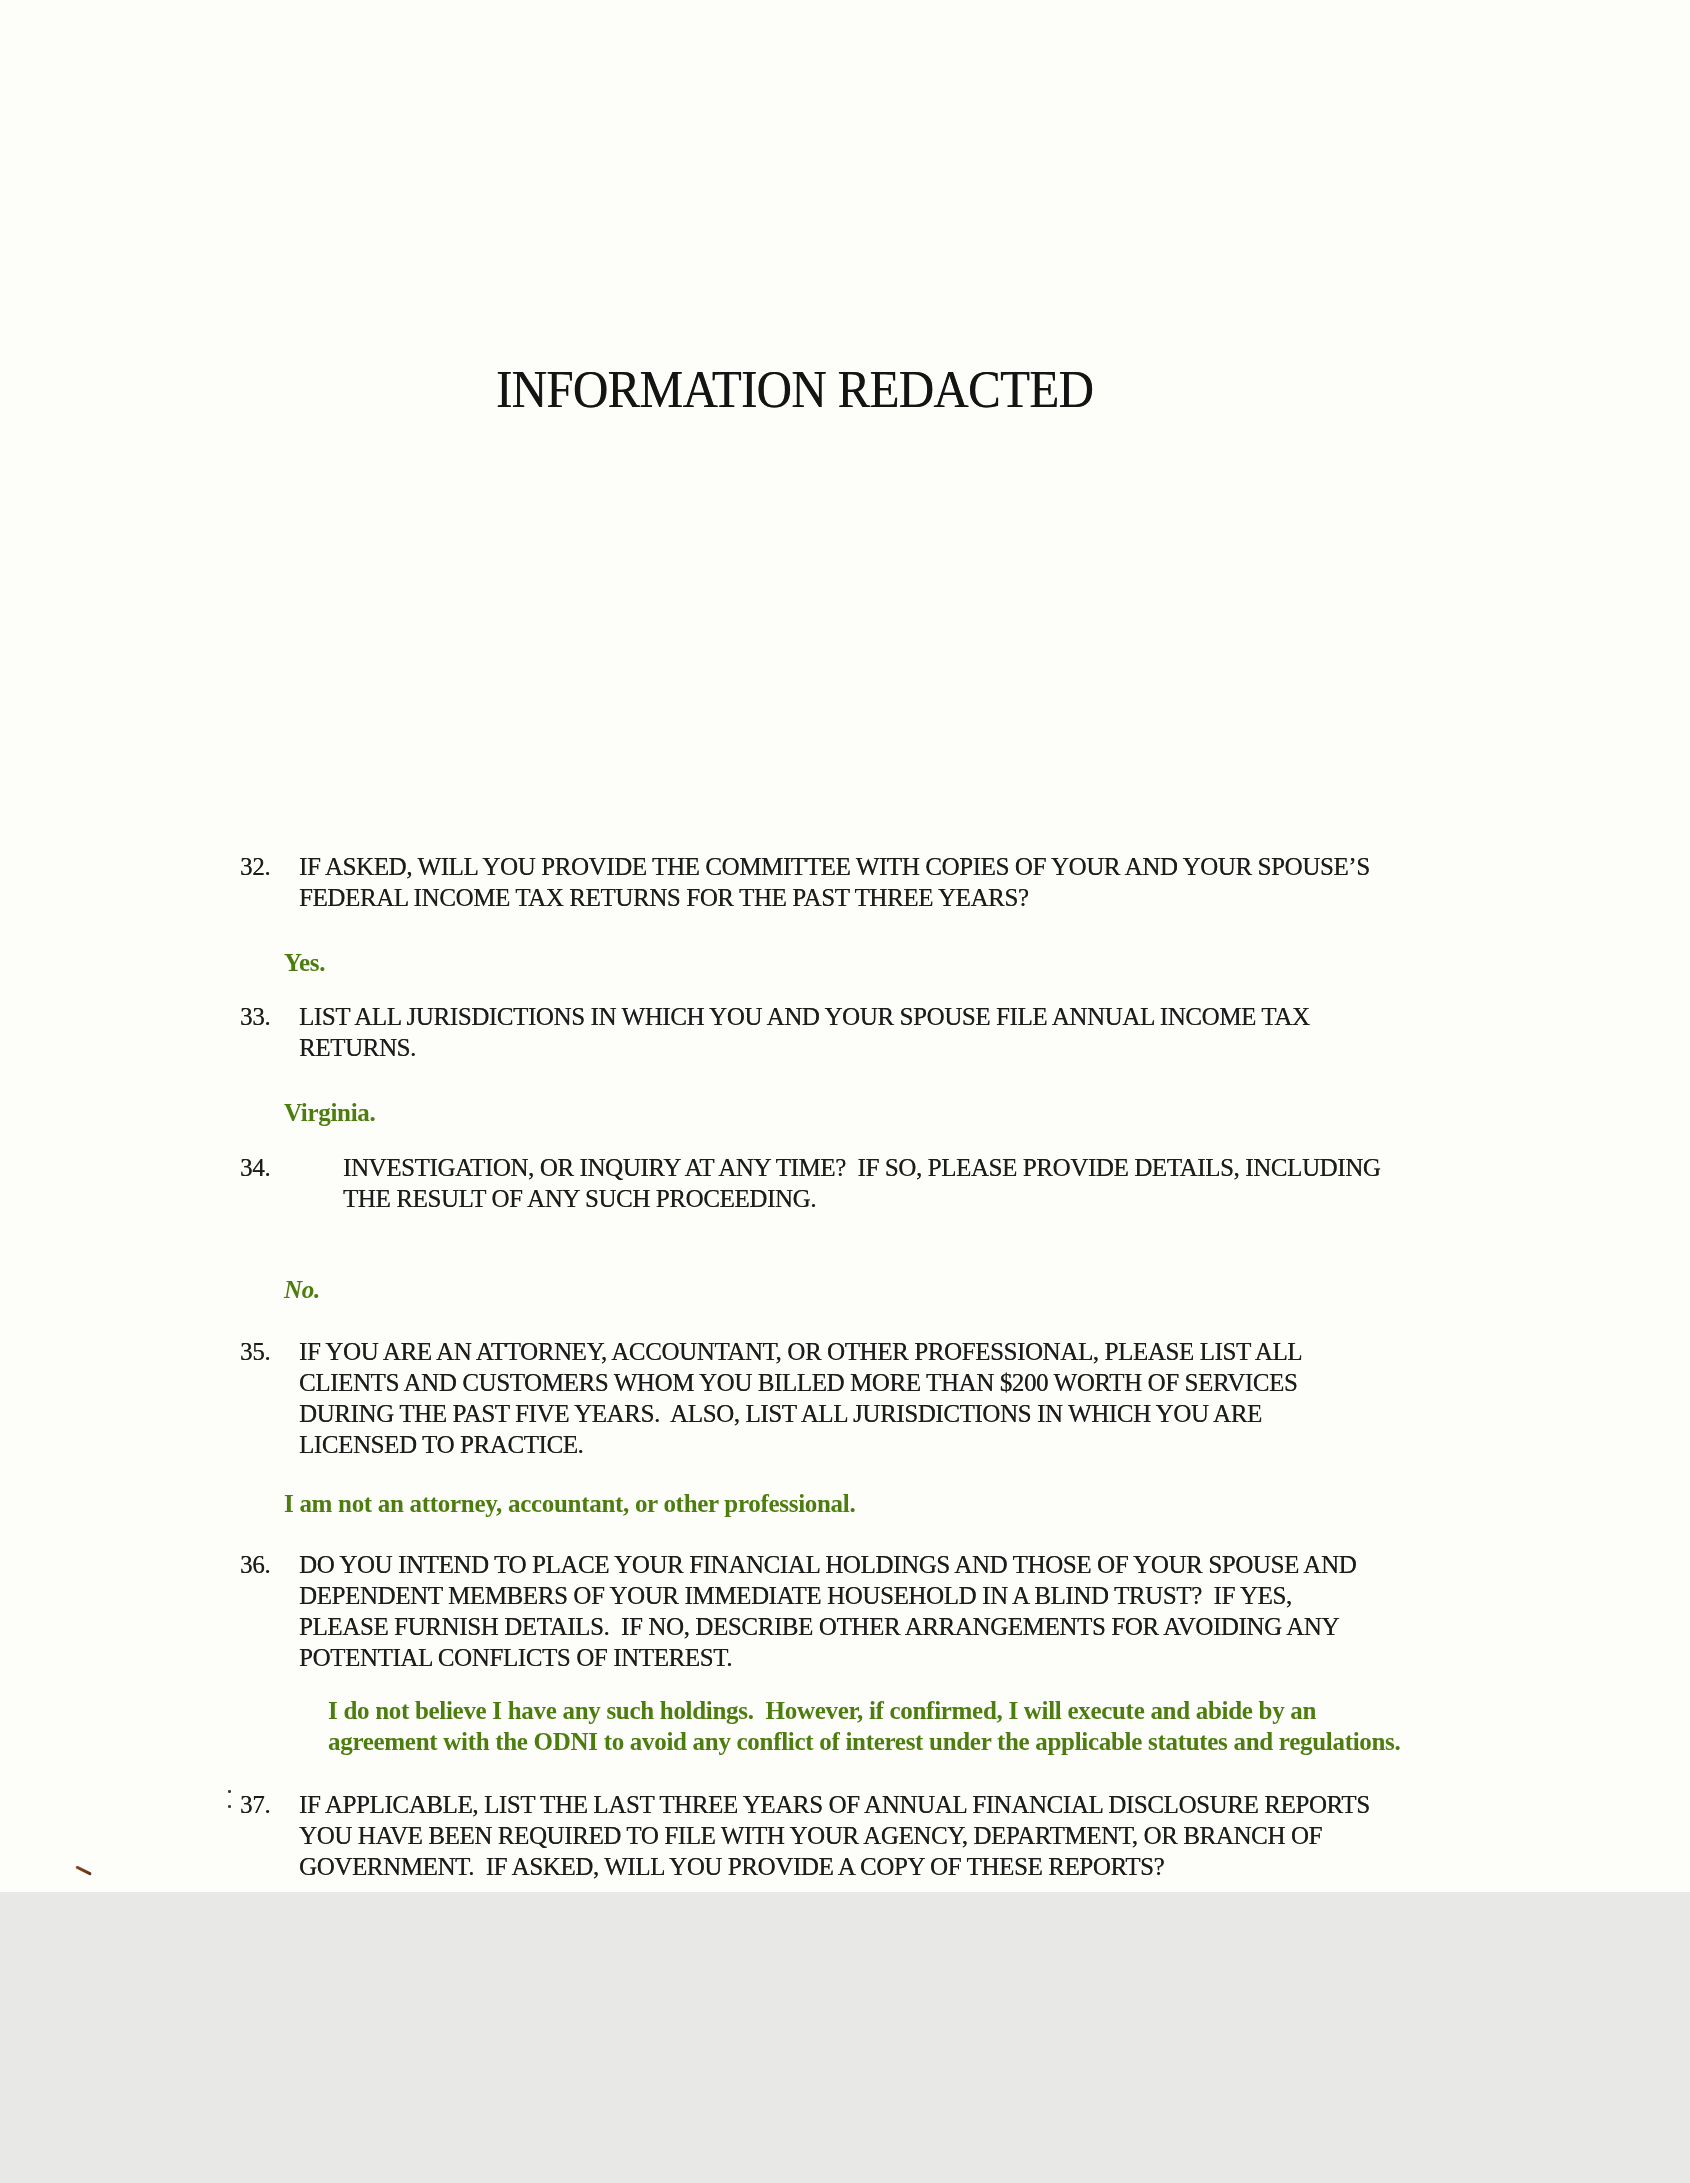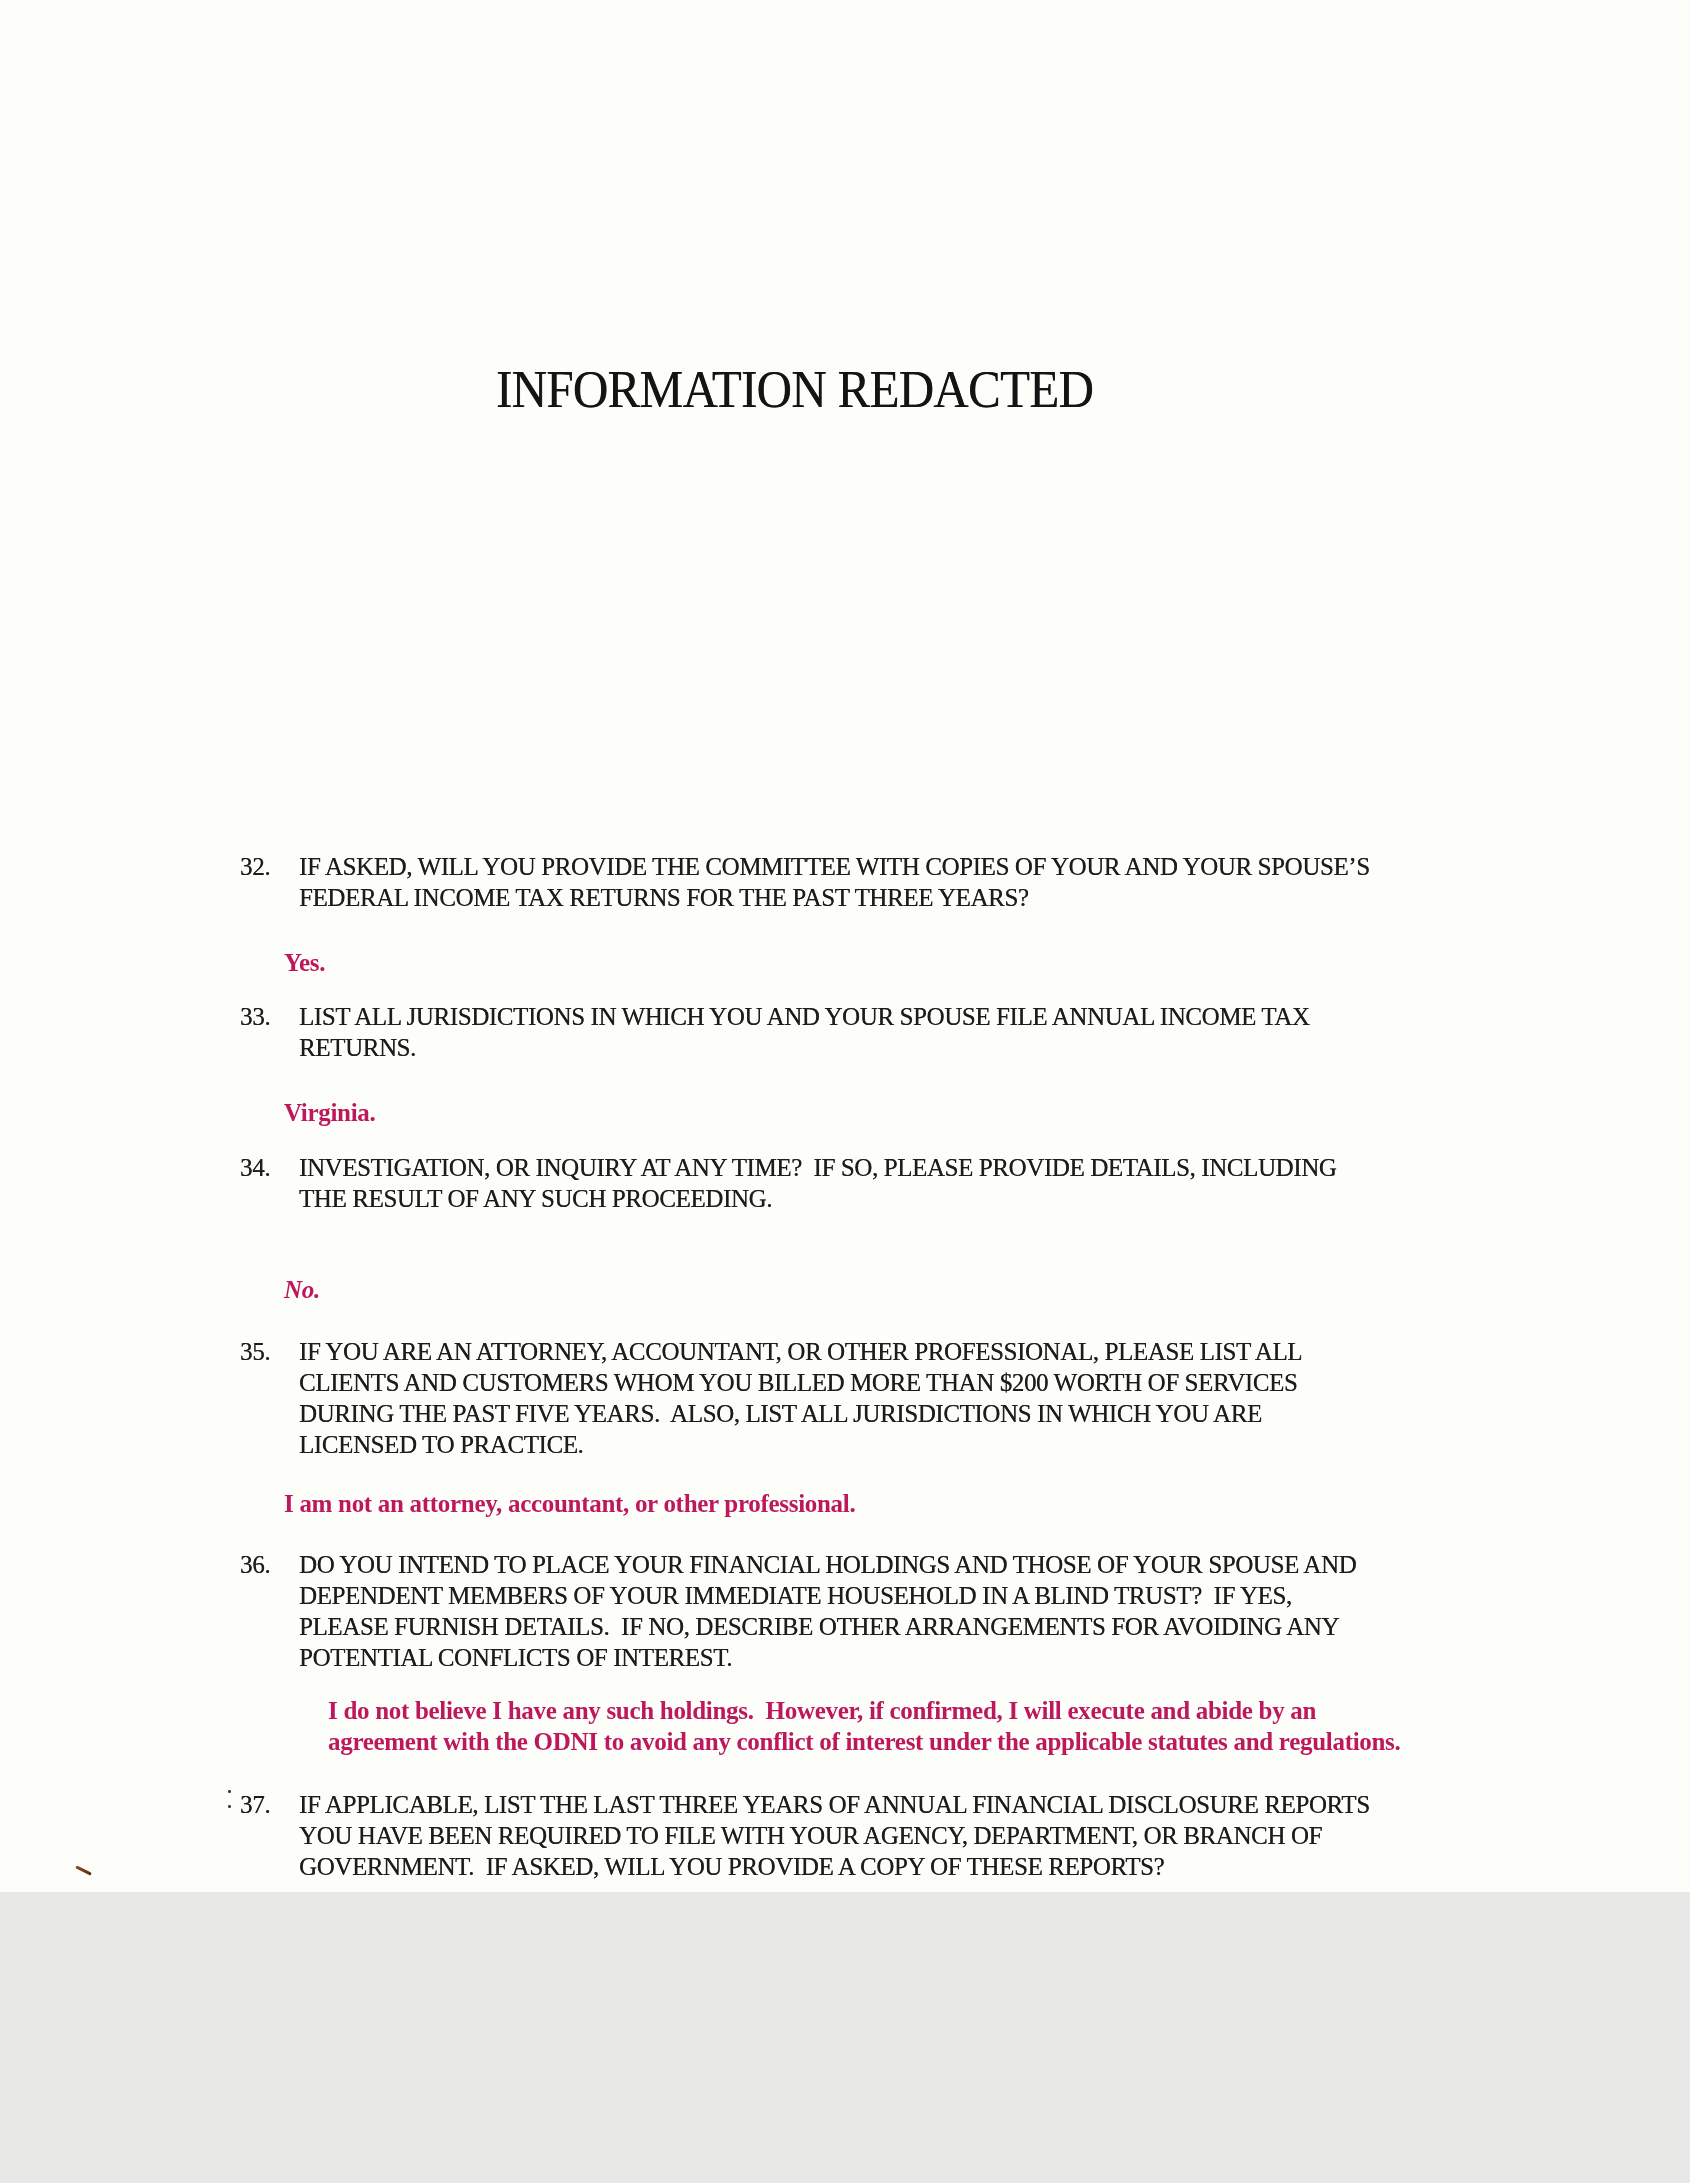--- a/index.html
+++ b/index.html
@@ -47,21 +47,21 @@
   .arow{
     position:absolute;
     left:284px;
   }
   .arow .line{
     font-size:25px;
     line-height:31px;
     font-weight:bold;
     letter-spacing:-0.3px;
     white-space:pre;
-    color:#be185d;
+    color:#4d7c0f;
   }
   .scan-line{
     position:absolute;
     left:0;top:2156px;
     width:1691px;height:22.4px;
     pointer-events:none;
   }
   .pen-mark{
     position:absolute;
     left:75px;top:1869px;
@@ -100,21 +100,21 @@
       <div class="qrow" style="top: 1001px;">
         <span class="qnum">33.</span>
         <div class="qlines">
           <div class="line">LIST ALL JURISDICTIONS IN WHICH YOU AND YOUR SPOUSE FILE ANNUAL INCOME TAX</div>
           <div class="line">RETURNS.</div>
         </div>
       </div>
       <div class="arow" style="top: 1097px;">
         <div class="line">Virginia.</div>
       </div>
-      <div class="qrow" style="top: 1152px;">
+      <div class="qrow" style="top: 1152px; gap: 44px;">
         <span class="qnum">34.</span>
         <div class="qlines">
           <div class="line">INVESTIGATION, OR INQUIRY AT ANY TIME?  IF SO, PLEASE PROVIDE DETAILS, INCLUDING</div>
           <div class="line">THE RESULT OF ANY SUCH PROCEEDING.</div>
         </div>
       </div>
       <div class="arow" style="top: 1274px; font-style: italic;">
         <div class="line">No.</div>
       </div>
       <div class="qrow" style="top: 1336px;">

